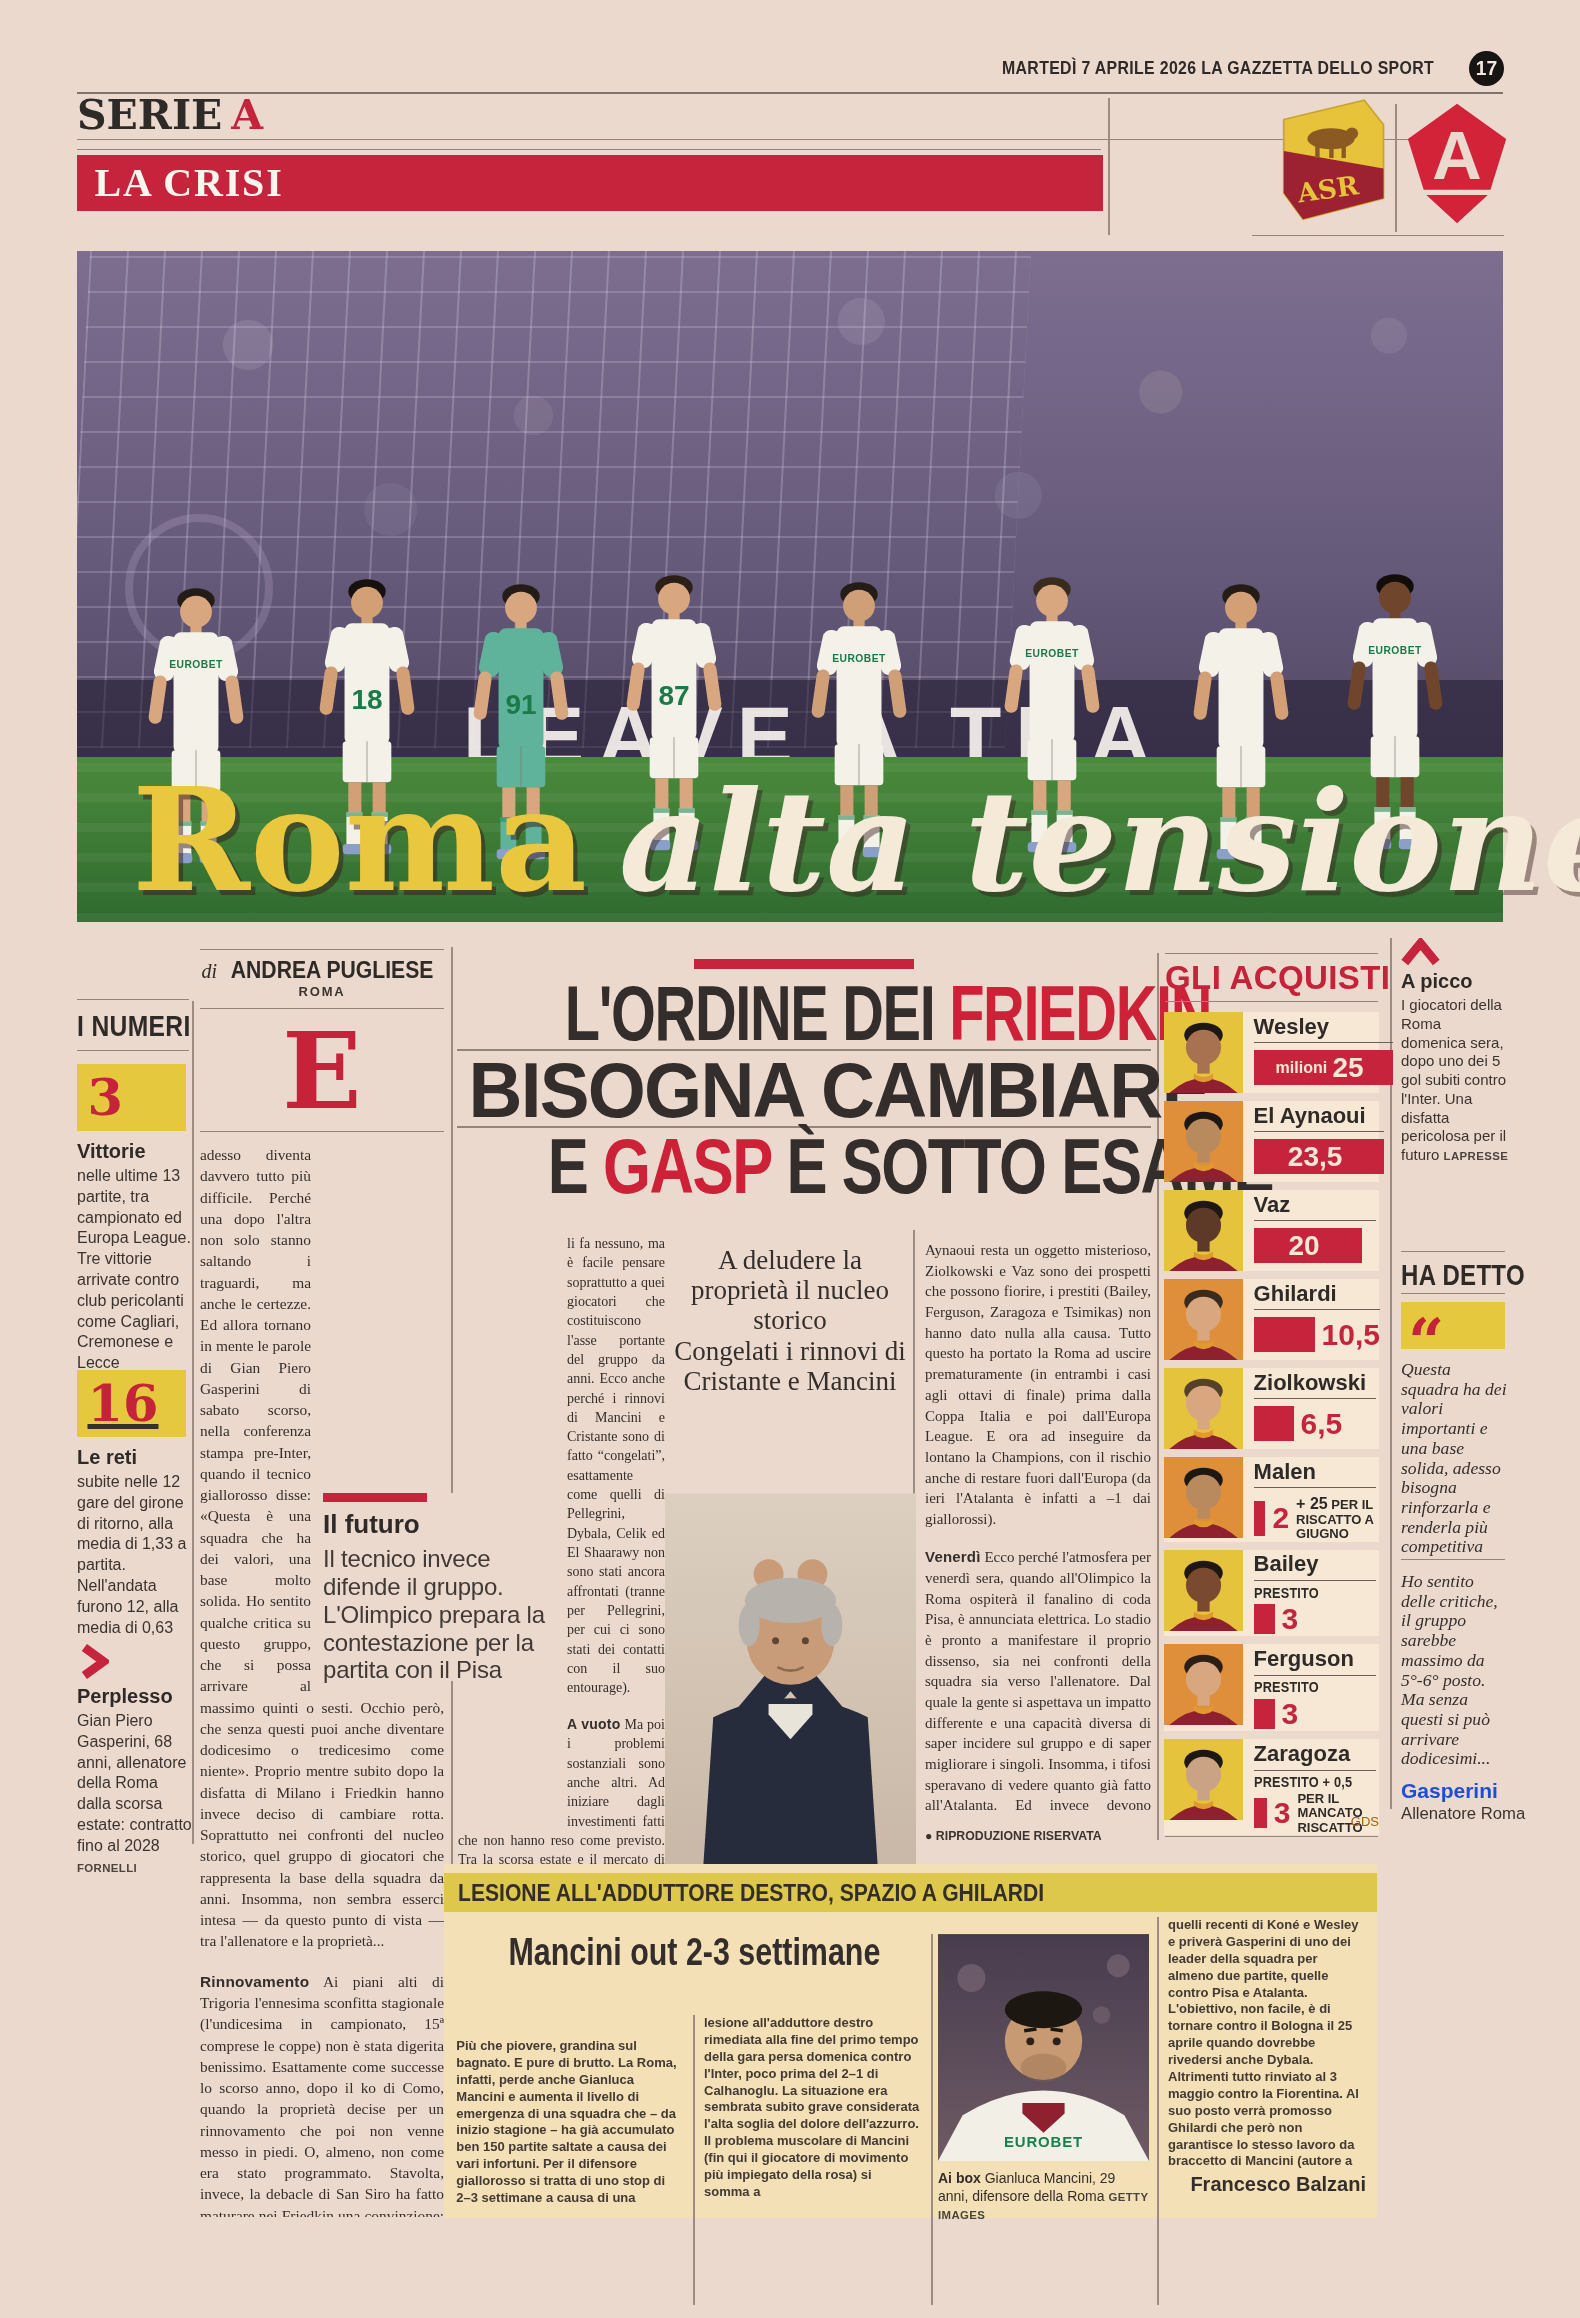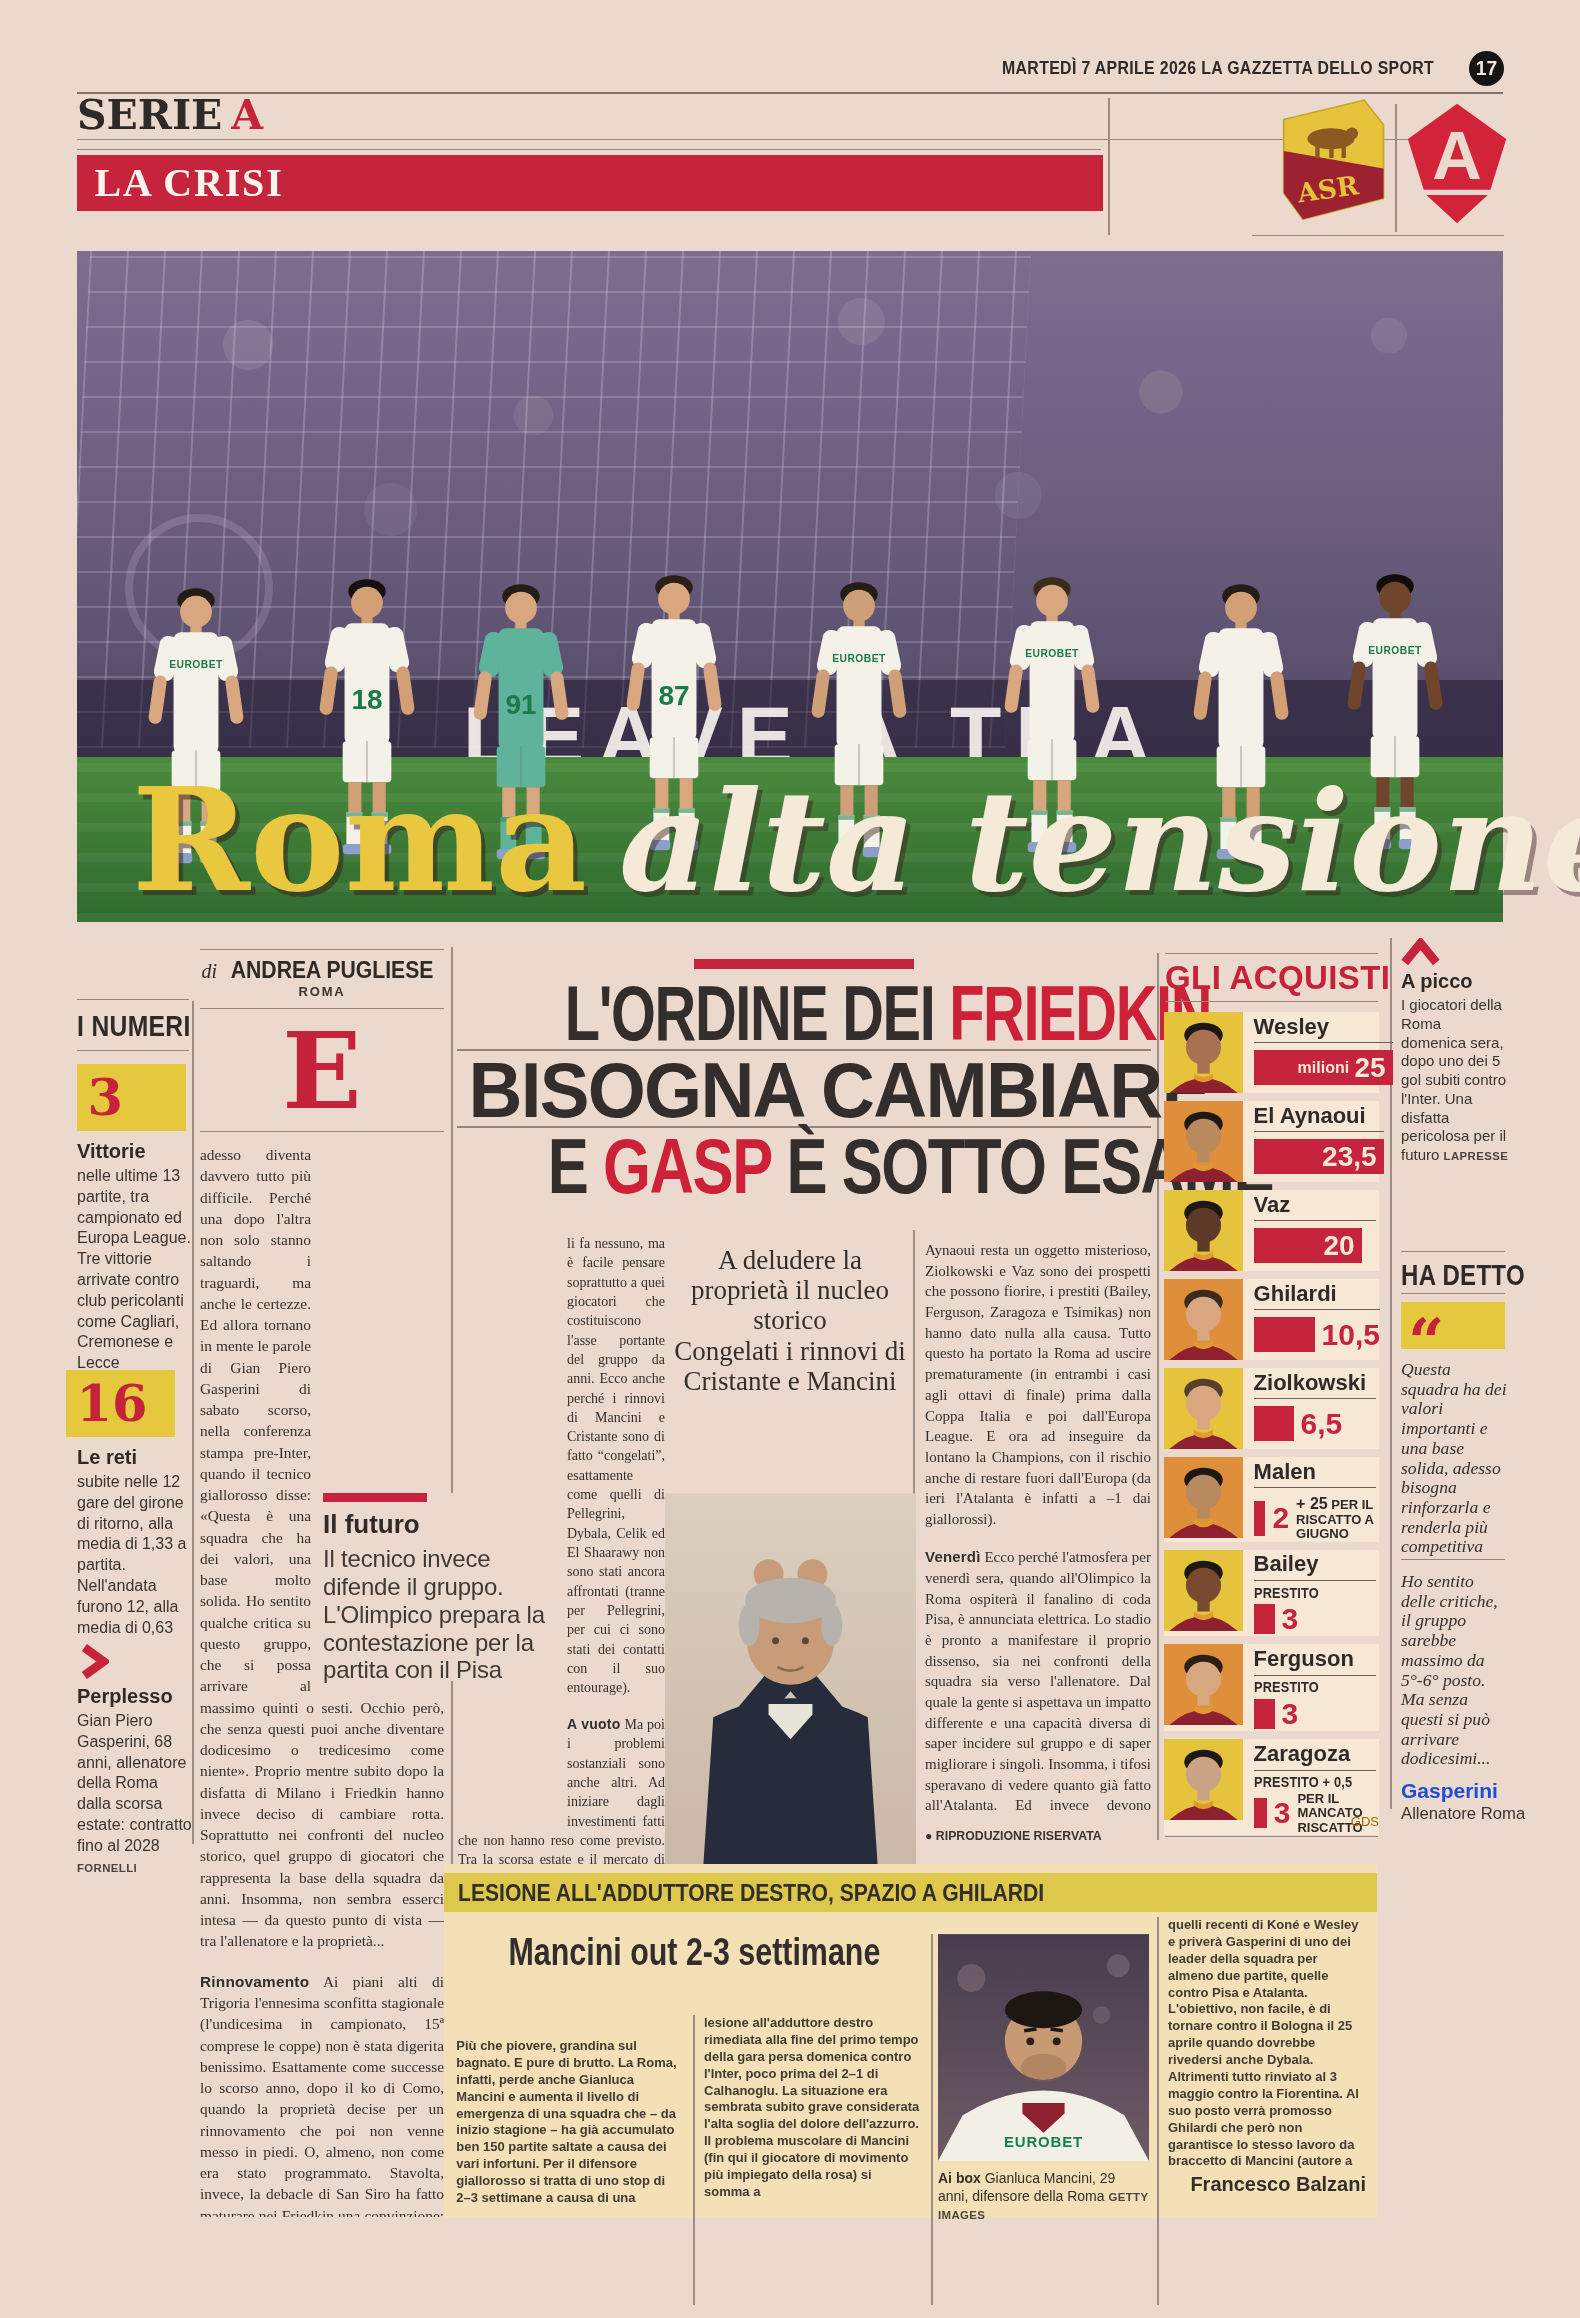--- a/index.html
+++ b/index.html
@@ -70,21 +70,21 @@
   
   .copyright{font-size:12.3px;font-weight:700;color:#3a3430;}
   
   .sbtitle{font-size:33px;font-weight:900;color:#c52339;letter-spacing:0.4px;}
   .srow{display:flex;gap:8.8px;background:#f6e8d4;margin-bottom:8px;}
   .sphoto{width:79px;height:81px;flex:0 0 79px;}
   .sbody{flex:1;padding:1.8px 3.5px 0 1.8px;}
   .sname{font-size:22px;font-weight:800;color:#2e2a27;border-bottom:1.8px solid #6b6058;padding-bottom:2.6px;}
   .stag{font-size:15px;font-weight:700;color:#2e2a27;margin-top:2.6px;letter-spacing:0.2px;}
   .sbar-row{display:flex;align-items:center;gap:7px;margin-top:7px;}
-  .sbar{height:35px;background:#c5243c;display:flex;align-items:center;justify-content:flex-end;padding-right:7px;gap:5.3px;}
+  .sbar{height:35px;background:#c5243c;display:flex;align-items:center;justify-content:center;padding-right:7px;gap:5.3px;}
   .sbar-pre{font-size:16px;font-weight:700;color:#f6e8d4;}
   .sbar-val{font-size:28px;font-weight:900;color:#f6e8d4;}
   .out-val{font-size:30px;font-weight:900;color:#c5243c;}
   .snote{font-size:13px;font-weight:700;line-height:1.1;color:#2e2a27;}
   .snote b{font-size:16px;}
   .gds{font-size:13px;font-weight:400;color:#a16207;text-align:right;}
   
   .frlabel{font-size:20px;font-weight:900;color:#2e2a27;}
   .frtext{font-size:15px;line-height:1.25;color:#3a3430;width:109px;}
   .hdtitle{font-size:30px;font-weight:700;letter-spacing:0.4px;color:#2e2a27;}
@@ -226,21 +226,21 @@
   <div class="vrule" style="left:1390px;top:938px;height:871px;"></div>
 
   <div class="hrule thin" style="left:77px;top:999px;width:112px;"></div>
   <div class="abs numtitle ccond" style="left:77px;top:1010px;transform:scaleX(.85);transform-origin:left">I NUMERI</div>
   <div class="hrule thin" style="left:77px;top:1050px;width:112px;"></div>
   <div class="abs statbox" style="left:77px;top:1064px;">
       <div class="statnum">3</div>
     </div>
   <div class="abs statlabel" style="left:77px;top:1140px;">Vittorie</div>
   <div class="abs stattext" style="left:77px;top:1166px;">nelle ultime 13 partite, tra campionato ed Europa League. Tre vittorie arrivate contro club pericolanti come Cagliari, Cremonese e Lecce</div>
-  <div class="abs statbox" style="left:66px;top:1370px;">
+  <div class="abs statbox" style="left:77px;top:1370px;text-decoration:underline;">
       <div class="statnum">16</div>
     </div>
   <div class="abs statlabel" style="left:77px;top:1446px;">Le reti</div>
   <div class="abs stattext" style="left:77px;top:1472px;">subite nelle 12 gare del girone di ritorno, alla media di 1,33 a partita. Nell'andata furono 12, alla media di 0,63</div>
   <svg class="abs" style="left:79px;top:1644px;" width="30" height="35" viewBox="0 0 34 40">
       <polyline points="6,4 28,20 6,36" fill="none" stroke="#c5243c" stroke-width="10"></polyline>
     </svg>
   <div class="abs frlabel" style="left:77px;top:1685px;">Perplesso</div>
   <div class="abs stattext" style="left:77px;top:1711px;"><span>Gian Piero Gasperini, 68 anni, allenatore della Roma dalla scorsa estate: contratto fino al 2028</span> <span class="credit">FORNELLI</span></div>
 

